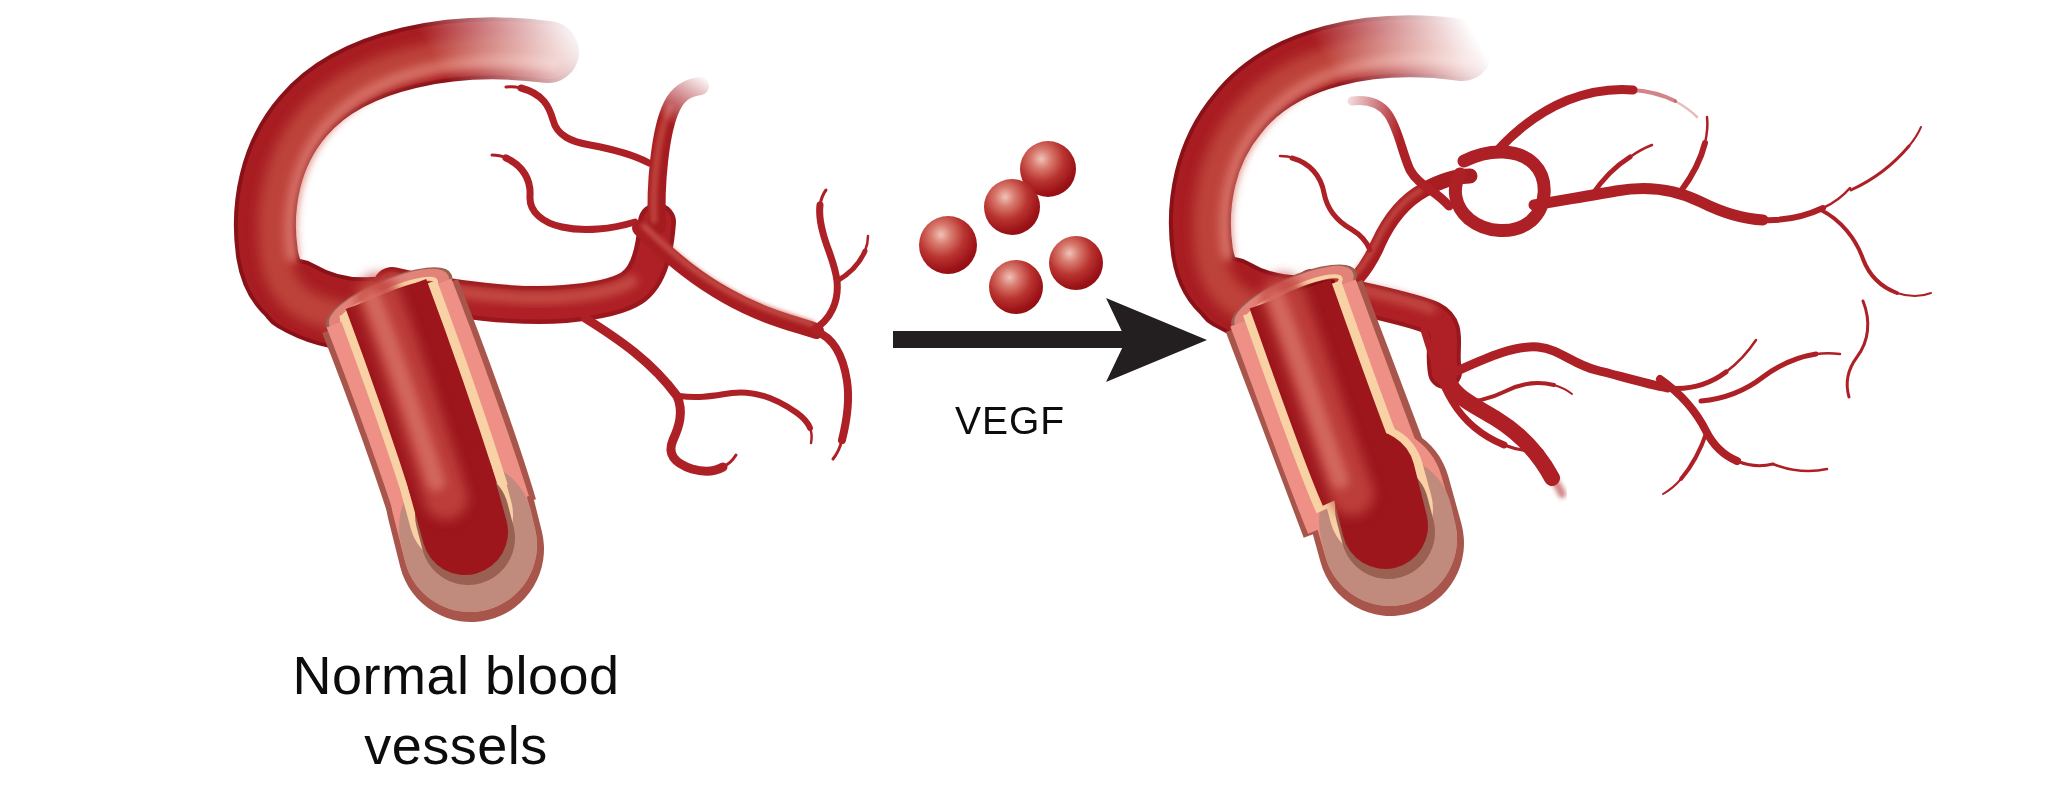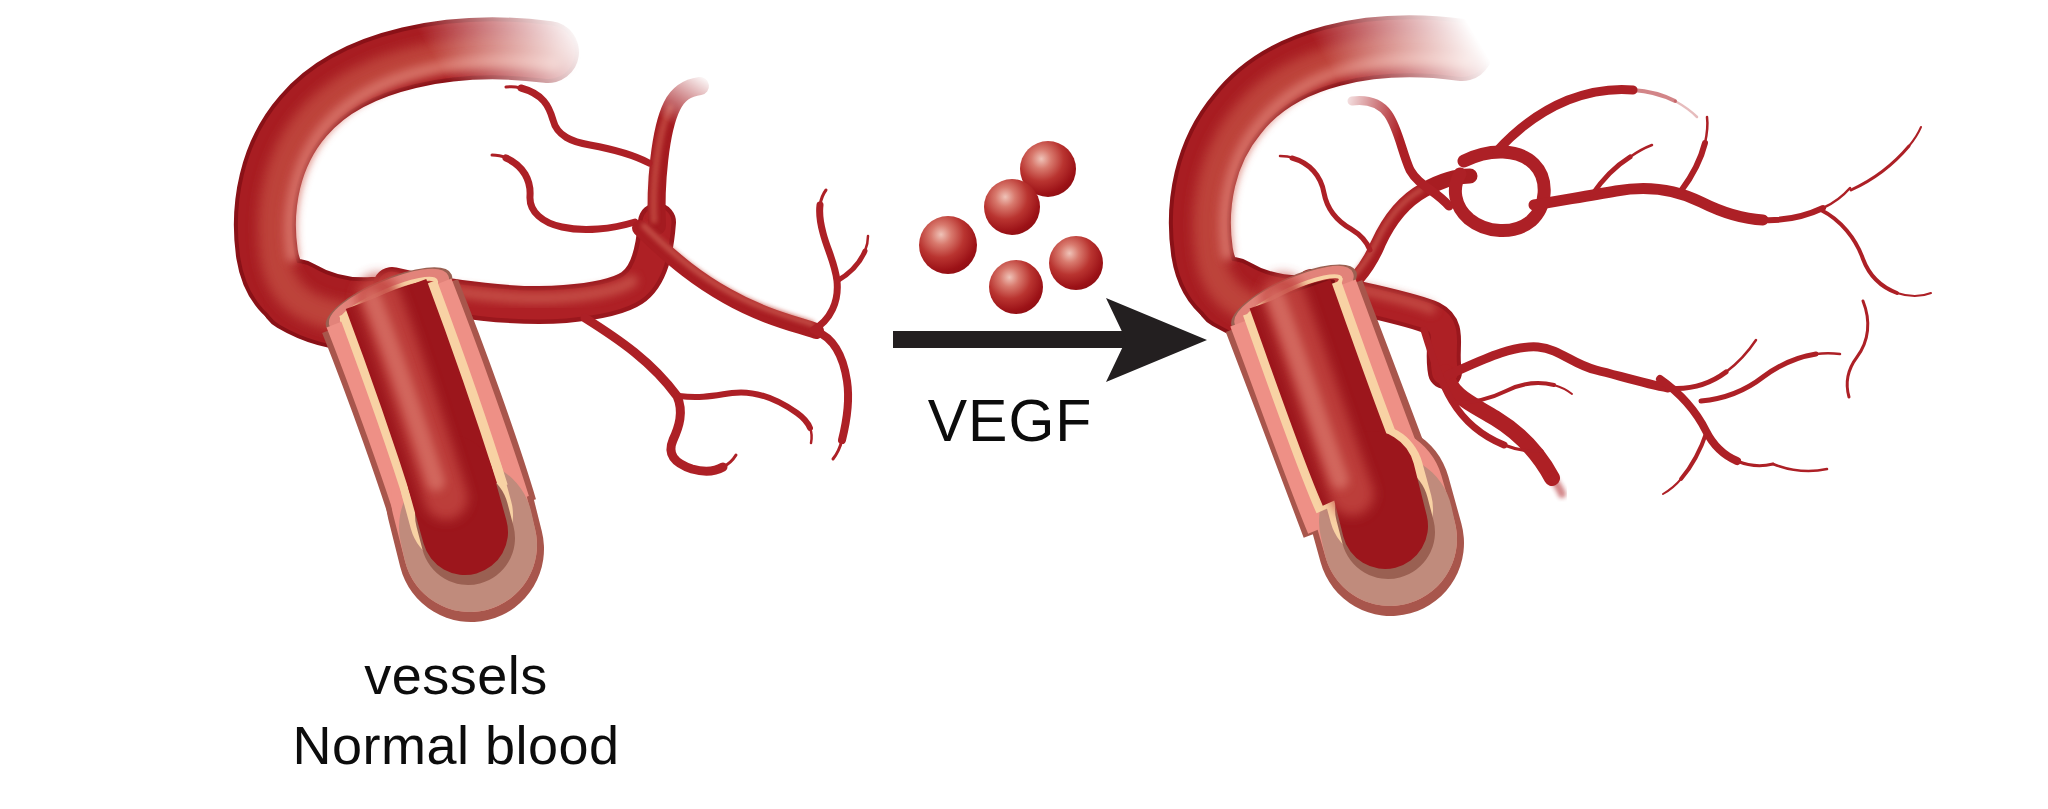--- a/index.html
+++ b/index.html
@@ -14,21 +14,21 @@
   .caption{
     position:absolute;top:640px;
     font-size:54px;line-height:70px;
     color:var(--label-text,#0c0c0c);
     text-align:center;letter-spacing:0.5px;
   }
   .caption.left{left:106px;width:700px;}
   .caption.right{left:1065px;width:700px;}
   .vegf-label{
     position:absolute;top:391px;left:835px;width:350px;
-    font-size:59px;line-height:60px;
+    font-size:39px;line-height:60px;
     color:var(--label-text,#0c0c0c);
     text-align:center;letter-spacing:1px;
   }
   .arrow-fill{fill:var(--arrow,#231f20);}
 </style>
 </head>
 <body>
 
 <div class="canvas">
 
@@ -256,22 +256,22 @@
         <path d="M 1290,294 C 1316,366 1344,448 1362,488"></path>
         <path d="M 1372,474 L 1385,526" stroke-linecap="round"></path>
       </g>
       <path d="M 1283,296 C 1308,366 1334,446 1352,494" stroke="#c2453f" stroke-width="44" filter="url(#b6)" opacity="0.85" stroke-linecap="round"></path>
       <path d="M 1276,298 C 1301,364 1324,436 1340,480" stroke="#d87166" stroke-width="18" filter="url(#b4)" opacity="0.8" stroke-linecap="round"></path>
     </g>
   </g>
 </svg>
 
 <div class="caption left">
+  <div>Normal blood</div>
   <div>vessels</div>
-  <div>Normal blood</div>
 </div>
 
 <div class="vegf-label">VEGF</div>
 
 <div class="caption right">
 </div>
 
 </div>
 
 </body></html>

